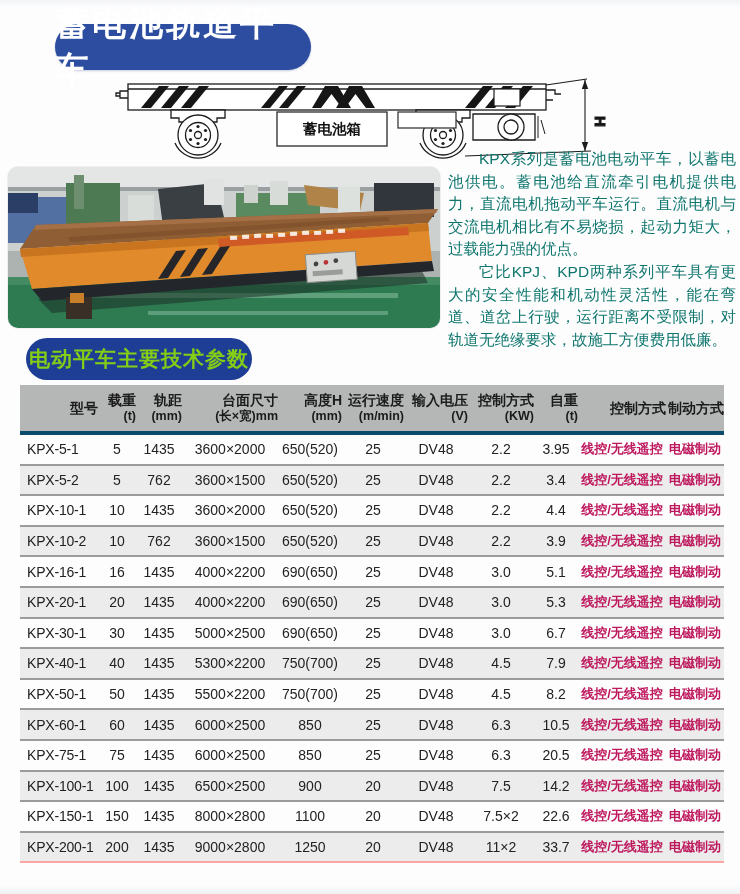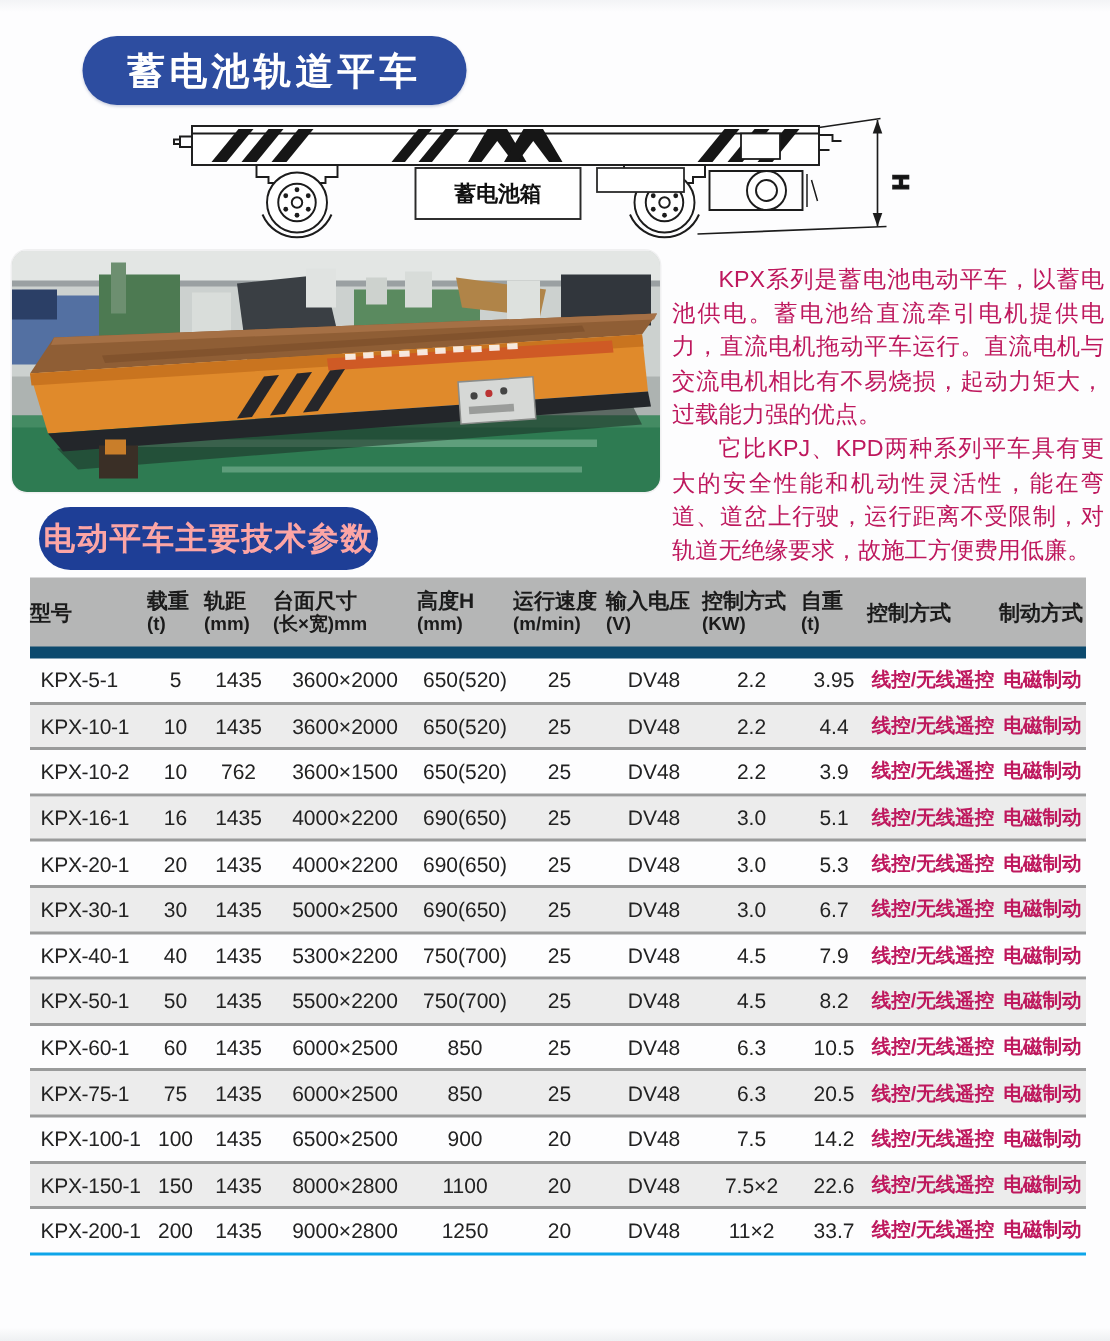--- a/index.html
+++ b/index.html
@@ -6,55 +6,55 @@
   body{
     width:740px;height:894px;position:relative;overflow:hidden;
     background:linear-gradient(180deg,#f3f4f6 0,#fdfdfe 8px,#fdfdfe 99%,#eef0f2 100%);
     font-family:"Liberation Sans","DejaVu Sans",sans-serif;
     color:#222;
   }
   .title-banner{
     position:absolute;left:55px;top:24px;width:256px;height:46px;
     background:var(--banner-blue,#2d4da0);border-radius:26px;
     display:flex;align-items:center;justify-content:center;
-    color:#fff;font-size:25px;font-weight:bold;letter-spacing:3px;
+    color:#fff;font-size:34px;font-weight:bold;letter-spacing:3px;
     box-shadow:0 1px 2px rgba(40,60,120,.25);
   }
   .drawing{position:absolute;left:113px;top:72px;width:508px;height:94px;}
   .photo{
     position:absolute;left:8px;top:167px;width:432px;height:161px;
     border-radius:10px;overflow:hidden;box-shadow:0 0 0 1px rgba(0,0,0,.05);
   }
   .description{
-    position:absolute;left:448px;top:176px;width:288px;
-    font-size:15.5px;line-height:22.6px;text-align:justify;color:#be185d;
+    position:absolute;left:448px;top:148px;width:288px;
+    font-size:15.5px;line-height:22.6px;text-align:justify;color:#0f766e;
   }
   .description p{margin:0;text-indent:2em;}
   .section-banner{
     position:absolute;left:26px;top:338px;width:226px;height:42px;
     background:var(--banner-blue-dark,#1e3e96);border-radius:22px;
     display:flex;align-items:center;justify-content:center;
-    color:#fca5a5;font-size:21px;font-weight:bold;letter-spacing:1px;
+    color:#84cc16;font-size:21px;font-weight:bold;letter-spacing:1px;
     font-family:"Liberation Serif","DejaVu Serif",serif;
   }
   table.spec{
     position:absolute;left:20px;top:385px;width:704px;
     border-collapse:collapse;table-layout:fixed;
   }
   .spec thead th{
     background:var(--header-gray,#b5b6b6);
-    height:46px;padding:0;vertical-align:middle;text-align:left;
+    height:46px;padding:0;vertical-align:middle;text-align:right;
     font-size:14px;font-weight:bold;color:#1b1b1b;line-height:1.2;
-    border-bottom:8px solid #0c4a6e;
+    border-bottom:4px solid #0c4a6e;
   }
   .spec thead th .unit{font-size:12.5px;font-weight:bold;}
   .spec tbody tr{background:#fdfdfe;}
   .spec tbody tr:nth-child(even){background:var(--row-alt,#ececec);}
   .spec tbody tr + tr{border-top:2px solid #9a9b9b;}
-  .spec tbody tr:last-child{border-bottom:2px solid #0ea5e9;}
+  .spec tbody tr:last-child{border-bottom:2px solid #fca5a5;}
   .spec td{
     height:28.6px;padding:0 2px;text-align:center;
     font-size:14px;color:#222;white-space:nowrap;overflow:hidden;
   }
   .spec td.model{text-align:left;padding-left:7px;letter-spacing:-0.2px;}
   .spec td.cn-bold{font-weight:bold;font-size:13px;color:#be185d;}
   col.c-model{width:78px}col.c-load{width:38px}col.c-gauge{width:46px}
   col.c-size{width:96px}col.c-height{width:64px}col.c-speed{width:62px}
   col.c-volt{width:64px}col.c-power{width:66px}col.c-weight{width:44px}
   col.c-ctrl{width:88px}col.c-brake{width:58px}
@@ -299,20 +299,33 @@
         <td>3600×2000</td>
         <td>650(520)</td>
         <td>25</td>
         <td>DV48</td>
         <td>2.2</td>
         <td>3.95</td>
         <td class="cn-bold">线控/无线遥控</td>
         <td class="cn-bold">电磁制动</td>
       </tr>
       <tr>
+        <td class="model">KPX-5-2</td>
+        <td>5</td>
+        <td>762</td>
+        <td>3600×1500</td>
+        <td>650(520)</td>
+        <td>25</td>
+        <td>DV48</td>
+        <td>2.2</td>
+        <td>3.4</td>
+        <td class="cn-bold">线控/无线遥控</td>
+        <td class="cn-bold">电磁制动</td>
+      </tr>
+      <tr>
         <td class="model">KPX-10-1</td>
         <td>10</td>
         <td>1435</td>
         <td>3600×2000</td>
         <td>650(520)</td>
         <td>25</td>
         <td>DV48</td>
         <td>2.2</td>
         <td>4.4</td>
         <td class="cn-bold">线控/无线遥控</td>

